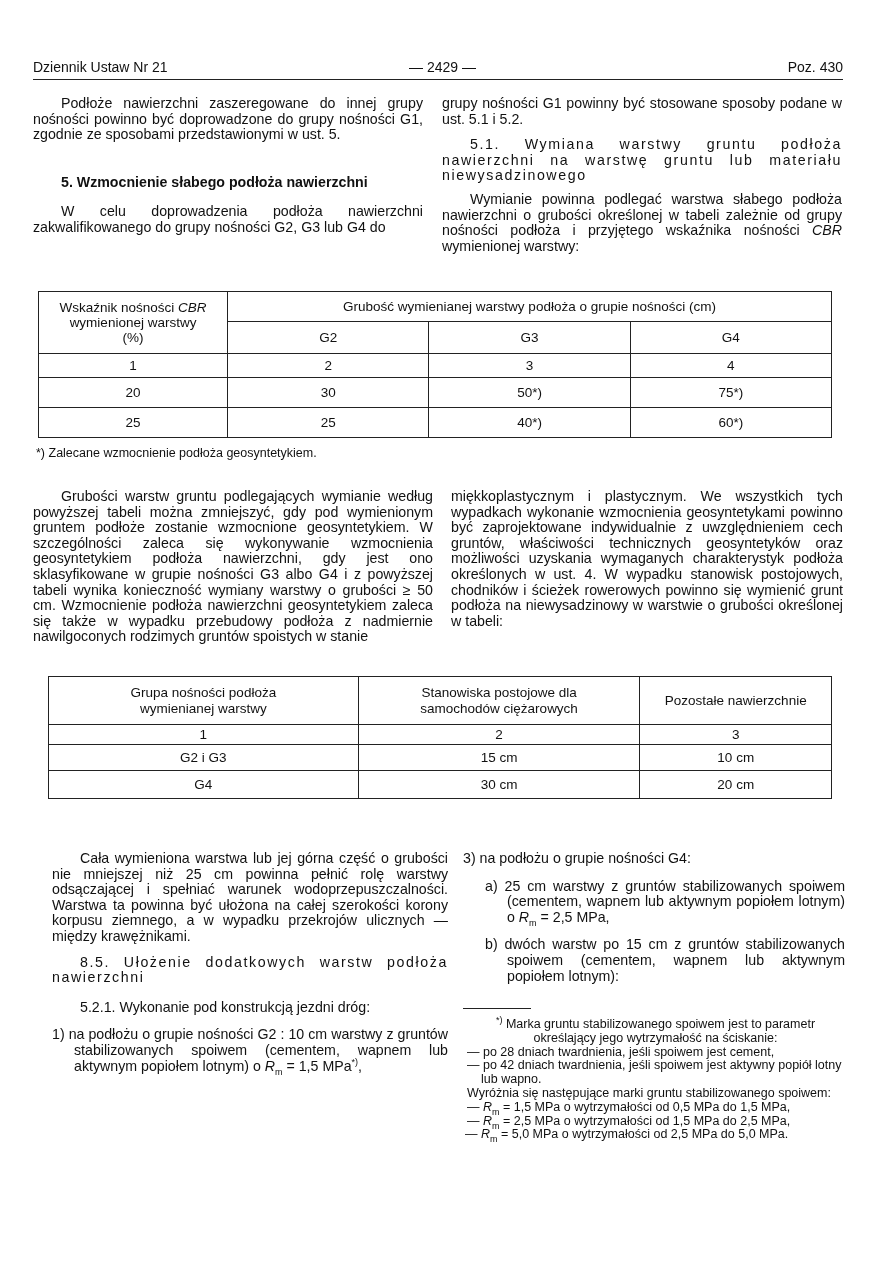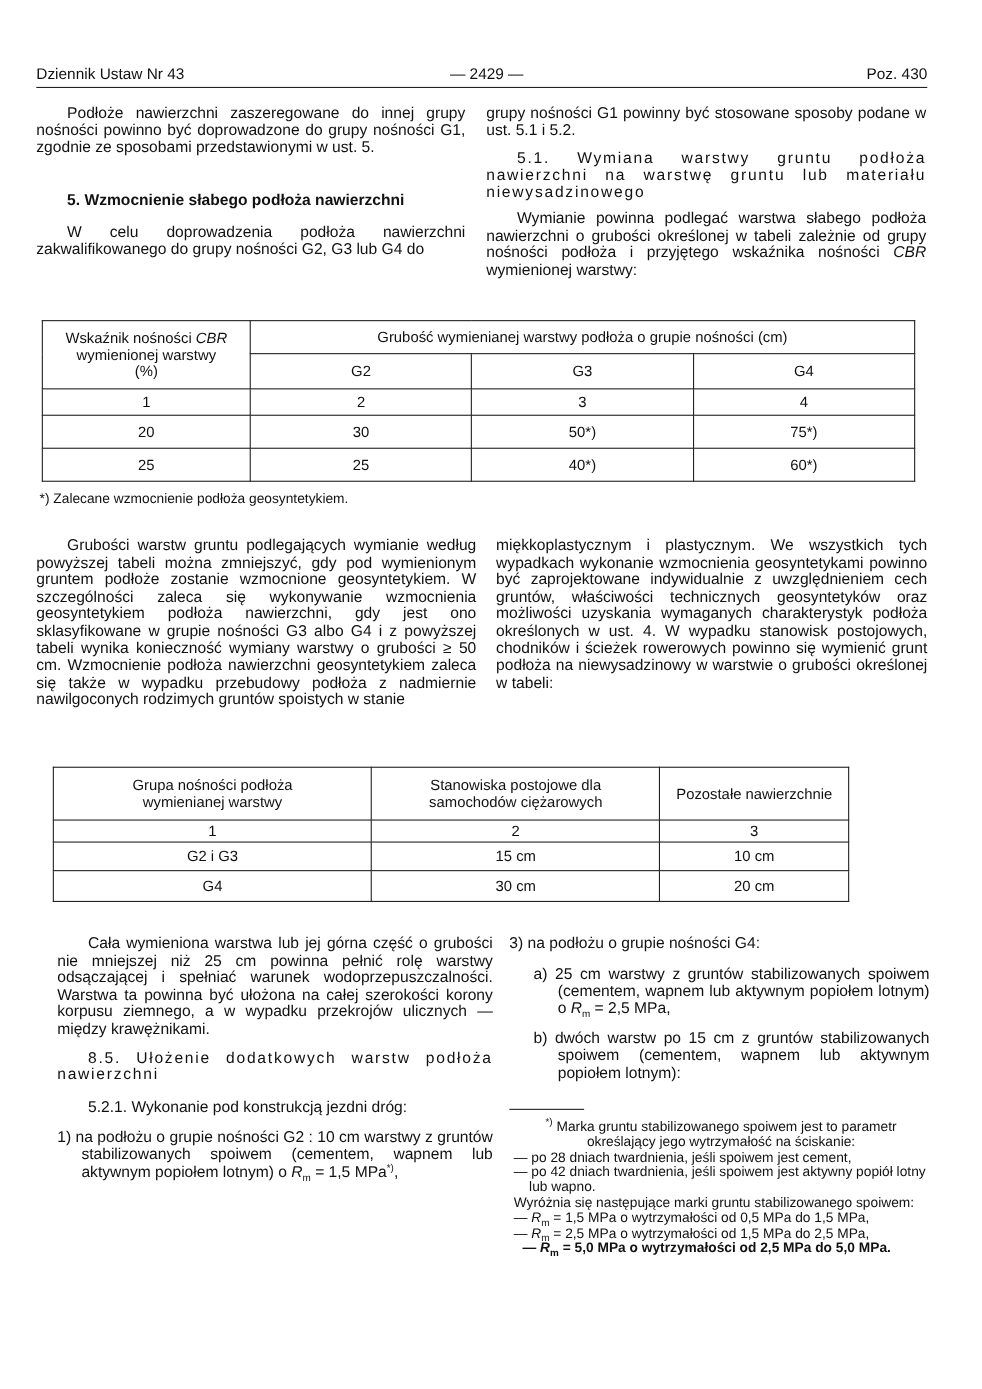--- a/index.html
+++ b/index.html
@@ -23,21 +23,21 @@
   table.t td { border:1.5px solid #222; text-align:center; vertical-align:middle; padding:0; }
   .foot { font-size:12.5px; line-height:13.8px; }
   .list-item { padding-left:22px; text-indent:-22px; }
   .dash-item { padding-left:14px; text-indent:-14px; }
   .rule-short { border-top:1.2px solid #222; width:68px; height:0; }
 </style>
 </head>
 <body>
 
 <div class="abs header">
-  <span class="left">Dziennik Ustaw Nr 43</span>
+  <span class="left">Dziennik Ustaw Nr 21</span>
   <span class="center">— 2429 —</span>
   <span class="right">Poz. 430</span>
 </div>
 <div class="abs header-rule"></div>
 
 <div class="abs col" style="left:33px; top:96px; width:390px;">
   <p class="indent">Podłoże nawierzchni zaszeregowane do innej grupy nośności powinno być doprowadzone do grupy nośności G1, zgodnie ze sposobami przedstawionymi w ust. 5.</p>
   <p class="indent bold" style="margin-top:32px;">5. Wzmocnienie słabego podłoża nawierzchni</p>
   <p class="indent" style="margin-top:14px;">W celu doprowadzenia podłoża nawierzchni zakwalifikowanego do grupy nośności G2, G3 lub G4 do</p>
 </div>
@@ -86,21 +86,21 @@
 <div class="abs foot" style="left:36px; top:447px;">*) Zalecane wzmocnienie podłoża geosyntetykiem.</div>
 
 <div class="abs col" style="left:33px; top:489px; width:400px;">
   <p class="indent">Grubości warstw gruntu podlegających wymianie według powyższej tabeli można zmniejszyć, gdy pod wymienionym gruntem podłoże zostanie wzmocnione geosyntetykiem. W szczególności zaleca się wykonywanie wzmocnienia geosyntetykiem podłoża nawierzchni, gdy jest ono sklasyfikowane w grupie nośności G3 albo G4 i z powyższej tabeli wynika konieczność wymiany warstwy o grubości ≥ 50 cm. Wzmocnienie podłoża nawierzchni geosyntetykiem zaleca się także w wypadku przebudowy podłoża z nadmiernie nawilgoconych rodzimych gruntów spoistych w stanie</p>
 </div>
 
 <div class="abs col" style="left:451px; top:489px; width:392px;">
   <p>miękkoplastycznym i plastycznym. We wszystkich tych wypadkach wykonanie wzmocnienia geosyntetykami powinno być zaprojektowane indywidualnie z uwzględnieniem cech gruntów, właściwości technicznych geosyntetyków oraz możliwości uzyskania wymaganych charakterystyk podłoża określonych w ust. 4. W wypadku stanowisk postojowych, chodników i ścieżek rowerowych powinno się wymienić grunt podłoża na niewysadzinowy w warstwie o grubości określonej w tabeli:</p>
 </div>
 
-<table class="t" style="left:48px; top:697px; width:724px;">
+<table class="t" style="left:48px; top:676px; width:784px;">
   <tbody>
       <tr style="height:48px;">
     <td style="width:262px; line-height:16px; padding:0 60px;">Grupa nośności podłoża wymienianej warstwy</td>
     <td style="width:262px; line-height:16px; padding:0 45px;text-align:center;">Stanowiska postojowe dla samochodów ciężarowych</td>
     <td style="width:262px;">Pozostałe nawierzchnie</td>
   </tr>
   <tr style="height:20px;">
     <td>1</td>
     <td>2</td>
     <td>3</td>
@@ -132,14 +132,14 @@
 </div>
 
 <div class="abs rule-short" style="left:463px; top:1008px;"></div>
 <div class="abs foot" style="left:463px; top:1018px; width:385px;">
   <div style="text-align:center;"><sup>*)</sup><span> Marka gruntu stabilizowanego spoiwem jest to parametr określający jego wytrzymałość na ściskanie:</span></div>
   <div class="dash-item" style="margin-left:4px;">— po 28 dniach twardnienia, jeśli spoiwem jest cement,</div>
   <div class="dash-item" style="margin-left:4px;">— po 42 dniach twardnienia, jeśli spoiwem jest aktywny popiół lotny lub wapno.</div>
   <div style="margin-left:4px;">Wyróżnia się następujące marki gruntu stabilizowanego spoiwem:</div>
   <div style="margin-left:4px;"><span>— </span><span class="it">R</span><sub>m</sub><span> = 1,5 MPa o wytrzymałości od 0,5 MPa do 1,5 MPa,</span></div>
   <div style="margin-left:4px;"><span>— </span><span class="it">R</span><sub>m</sub><span> = 2,5 MPa o wytrzymałości od 1,5 MPa do 2,5 MPa,</span></div>
-  <div style="margin-left:12px;font-weight:bold;"><span>— </span><span class="it">R</span><sub>m</sub><span> = 5,0 MPa o wytrzymałości od 2,5 MPa do 5,0 MPa.</span></div>
+  <div style="margin-left:2px;"><span>— </span><span class="it">R</span><sub>m</sub><span> = 5,0 MPa o wytrzymałości od 2,5 MPa do 5,0 MPa.</span></div>
 </div>
 
 </body></html>

